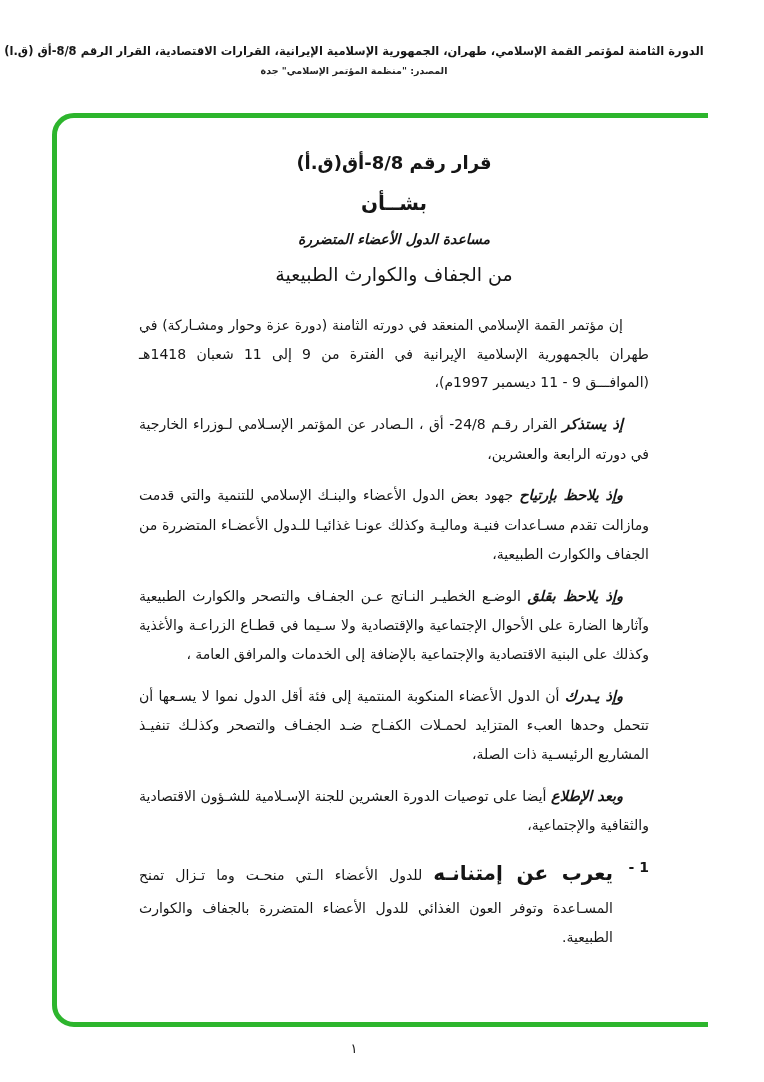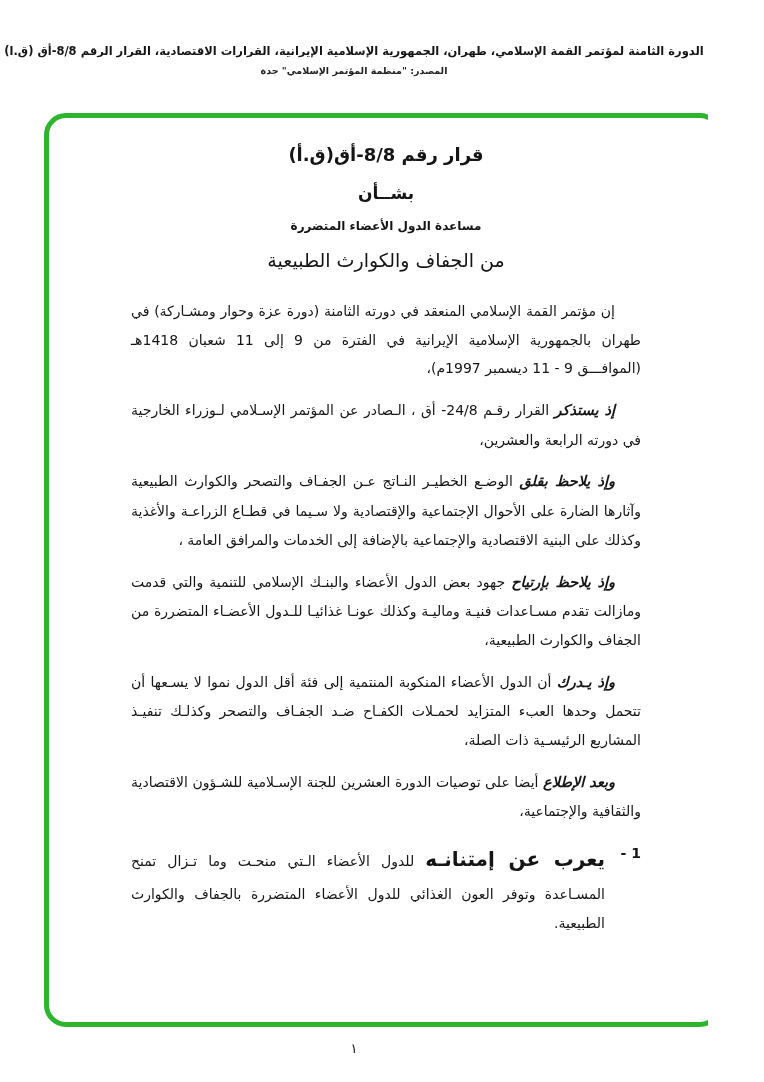--- a/index.html
+++ b/index.html
@@ -31,48 +31,49 @@
   }
   .doc-header .line2 {
     font-size: 9.5px;
     font-weight: 700;
     margin-top: 7px;
     color: #222;
   }
   .frame {
     position: absolute;
     top: 113px;
-    left: 44px;
+    left: 52px;
     width: 678px;
     height: 914px;
     box-sizing: border-box;
     border: 5px solid var(--border-green, #2db52d);
     border-radius: 22px;
     background: #ffffff;
     direction: rtl;
-    padding: 26px 76px 0 82px;
+    padding: 34px 76px 0 82px;
   }
   .title-block {
     text-align: center;
     margin-bottom: 26px;
   }
   .title-block .t1 {
     font-size: 18px;
     font-weight: 700;
     margin: 0 0 18px 0;
   }
   .title-block .t2 {
-    font-size: 17px;
+    font-size: 20px;
     font-weight: 700;
     margin: 0 0 16px 0;
   }
   .title-block .t3 {
-    font-size: 12px;
+    font-size: 14px;
     font-weight: 700;
     margin: 16px 0 14px 0;
+    font-style: italic;
   }
   .title-block .t4 {
     font-size: 19px;
     font-weight: 400;
     margin: 16px;
   }
   .para {
     font-size: 14px;
     line-height: 2.05;
     text-align: justify;
@@ -131,23 +132,23 @@
       <div class="t1">قرار رقم 8/8-أق(ق.أ)</div>
       <div class="t2">بشــأن</div>
       <div class="t3">مساعدة الدول الأعضاء المتضررة</div>
       <div class="t4">من الجفاف والكوارث الطبيعية</div>
     </div>
 
     <p class="para"><span>إن مؤتمر القمة الإسلامي المنعقد في دورته الثامنة (دورة عزة وحوار ومشـاركة) في طهران بالجمهورية الإسلامية الإيرانية في الفترة من 9 إلى 11 شعبان 1418هـ (الموافـــق 9 - 11 ديسمبر 1997م)،</span></p>
 
     <p class="para"><strong>إذ يستذكر</strong> <span>القرار رقـم 24/8- أق ، الـصادر عن المؤتمر الإسـلامي لـوزراء الخارجية في دورته الرابعة والعشرين،</span></p>
 
+    <p class="para"><strong>وإذ يلاحظ بإرتياح</strong> <span>جهود بعض الدول الأعضاء والبنـك الإسلامي للتنمية والتي قدمت ومازالت تقدم مسـاعدات فنيـة وماليـة وكذلك عونـا غذائيـا للـدول الأعضـاء المتضررة من الجفاف والكوارث الطبيعية،</span></p>
+
     <p class="para"><strong>وإذ يلاحظ بقلق</strong> <span>الوضـع الخطيـر النـاتج عـن الجفـاف والتصحر والكوارث الطبيعية وآثارها الضارة على الأحوال الإجتماعية والإقتصادية ولا سـيما في قطـاع الزراعـة والأغذية وكذلك على البنية الاقتصادية والإجتماعية بالإضافة إلى الخدمات والمرافق العامة ،</span></p>
-
-    <p class="para"><strong>وإذ يلاحظ بإرتياح</strong> <span>جهود بعض الدول الأعضاء والبنـك الإسلامي للتنمية والتي قدمت ومازالت تقدم مسـاعدات فنيـة وماليـة وكذلك عونـا غذائيـا للـدول الأعضـاء المتضررة من الجفاف والكوارث الطبيعية،</span></p>
 
     <p class="para"><strong>وإذ يـدرك</strong> <span>أن الدول الأعضاء المنكوبة المنتمية إلى فئة أقل الدول نموا لا يسـعها أن تتحمل وحدها العبء المتزايد لحمـلات الكفـاح ضـد الجفـاف والتصحر وكذلـك تنفيـذ المشاريع الرئيسـية ذات الصلة،</span></p>
 
     <p class="para"><strong>وبعد الإطلاع</strong> <span>أيضا على توصيات الدورة العشرين للجنة الإسـلامية للشـؤون الاقتصادية والثقافية والإجتماعية،</span></p>
 
     <div class="numbered-item">
       <span class="num">1 -</span>
       <p class="item-body"><strong>يعرب عن إمتنانـه</strong> <span>للدول الأعضاء الـتي منحـت وما تـزال تمنح المسـاعدة وتوفر العون الغذائي للدول الأعضاء المتضررة بالجفاف والكوارث الطبيعية.</span></p>
     </div>
 

